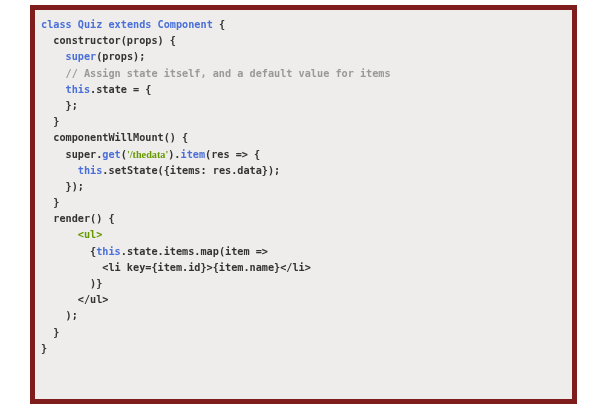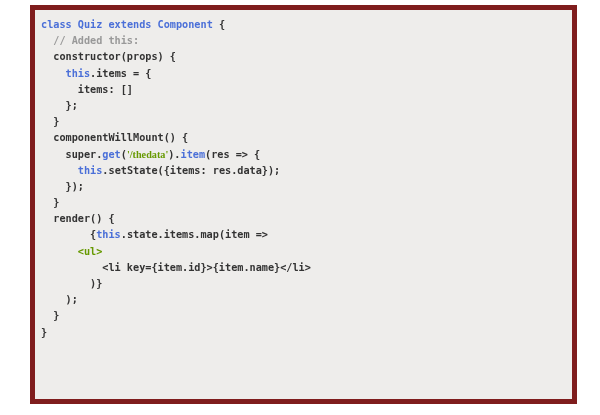--- a/index.html
+++ b/index.html
@@ -26,32 +26,33 @@
     .cm { color: #999999; }
     .st { color: #669900; font-family: Liberation Serif, serif; }
     .tag { color: #669900; }
     .tx { color: #333333; }
   </style>
 </head>
 <body>
 
 <div class="code-block" id="code-block">
     <div class="line"><span class="kw">class </span><span class="kw">Quiz </span><span class="kw">extends </span><span class="kw">Component </span><span class="tx">{</span></div>
-    <div class="line"><span class="cm">  // Added this:</span></div>
     <div class="line"><span class="tx">  constructor(props) {</span></div>
-    <div class="line"><span class="tx">    </span><span class="kw">this</span><span class="tx">.items = {</span></div>
-    <div class="line"><span class="tx">      items: []</span></div>
+    <div class="line"><span class="tx">    </span><span class="kw">super</span><span class="tx">(props);</span></div>
+    <div class="line"><span class="cm">    // Assign state itself, and a default value for items</span></div>
+    <div class="line"><span class="tx">    </span><span class="kw">this</span><span class="tx">.state = {</span></div>
     <div class="line"><span class="tx">    };</span></div>
     <div class="line"><span class="tx">  }</span></div>
     <div class="line"><span class="tx">  componentWillMount() {</span></div>
     <div class="line"><span class="tx">    super.</span><span class="kw">get</span><span class="tx">(</span><span class="st">'/thedata'</span><span class="tx">).</span><span class="kw">item</span><span class="tx">(res =&gt; {</span></div>
     <div class="line"><span class="tx">      </span><span class="kw">this</span><span class="tx">.setState({items: res.data});</span></div>
     <div class="line"><span class="tx">    });</span></div>
     <div class="line"><span class="tx">  }</span></div>
     <div class="line"><span class="tx">  render() {</span></div>
+    <div class="line"><span class="tx">      </span><span class="tag">&lt;ul&gt;</span></div>
     <div class="line"><span class="tx">        {</span><span class="kw">this</span><span class="tx">.state.items.map(item =&gt;</span></div>
-    <div class="line"><span class="tx">      </span><span class="tag">&lt;ul&gt;</span></div>
     <div class="line"><span class="tx">          &lt;li key={item.id}&gt;{item.name}&lt;/li&gt;</span></div>
     <div class="line"><span class="tx">        )}</span></div>
+    <div class="line"><span class="tx">      &lt;/ul&gt;</span></div>
     <div class="line"><span class="tx">    );</span></div>
     <div class="line"><span class="tx">  }</span></div>
     <div class="line"><span class="tx">}</span></div>
   </div>
 
 </body></html>

